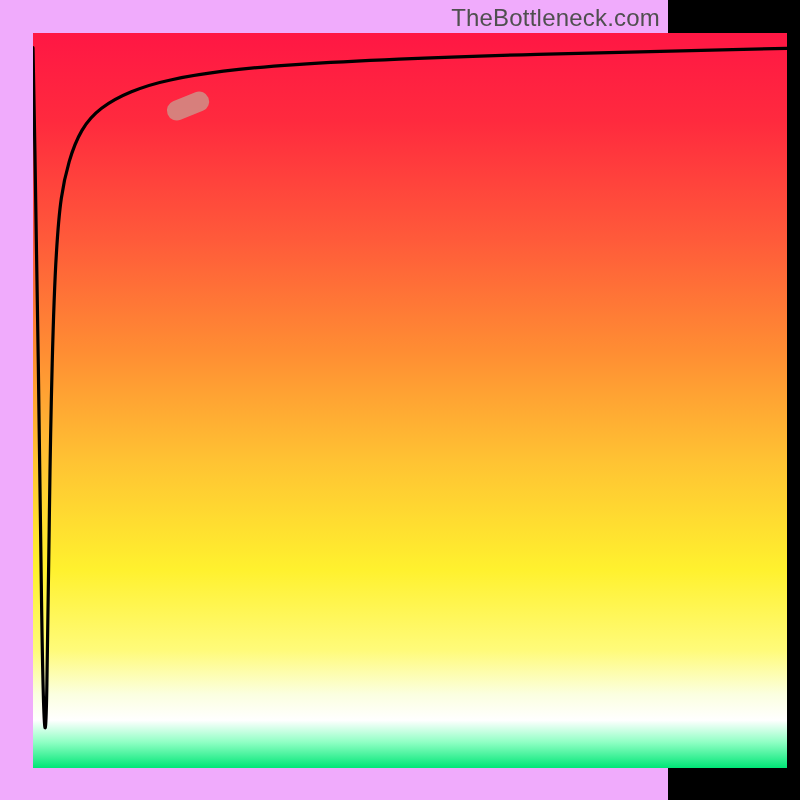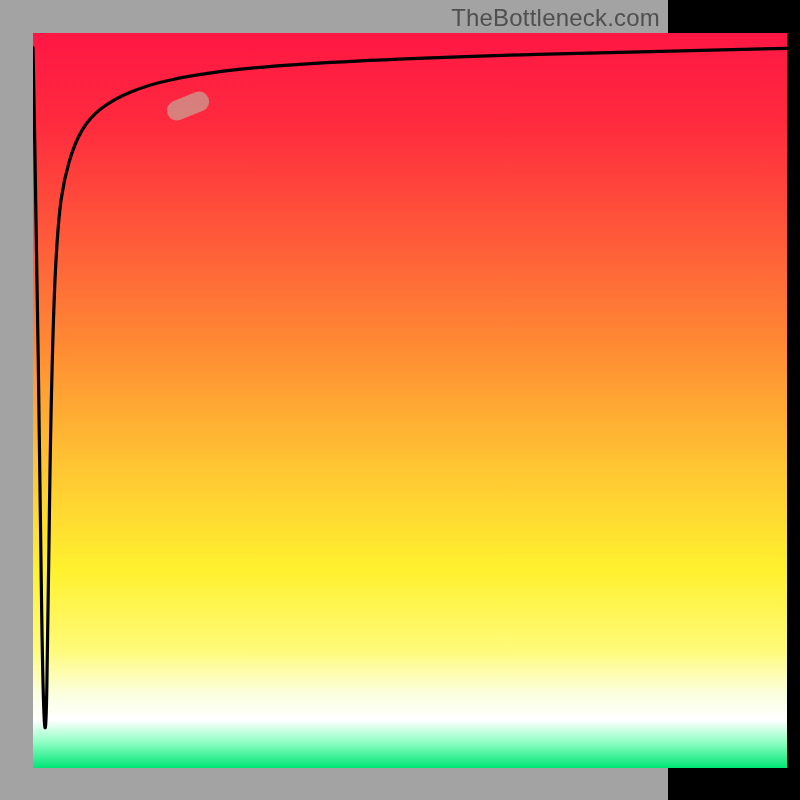--- a/index.html
+++ b/index.html
@@ -8,21 +8,21 @@
     width: 800px;
     height: 800px;
     overflow: hidden;
     background: #000;
     font-family: Arial, Helvetica, sans-serif;
   }
   .stage {
     position: relative;
     width: 668px;
     height: 800px;
-    background: #a3a3a3;
+    background: #f0abfc;
   }
   .plot {
     position: absolute;
     left: 33px;
     top: 33px;
     width: 754px;
     height: 735px;
     overflow: hidden;
   }
   .gradient-fill {

